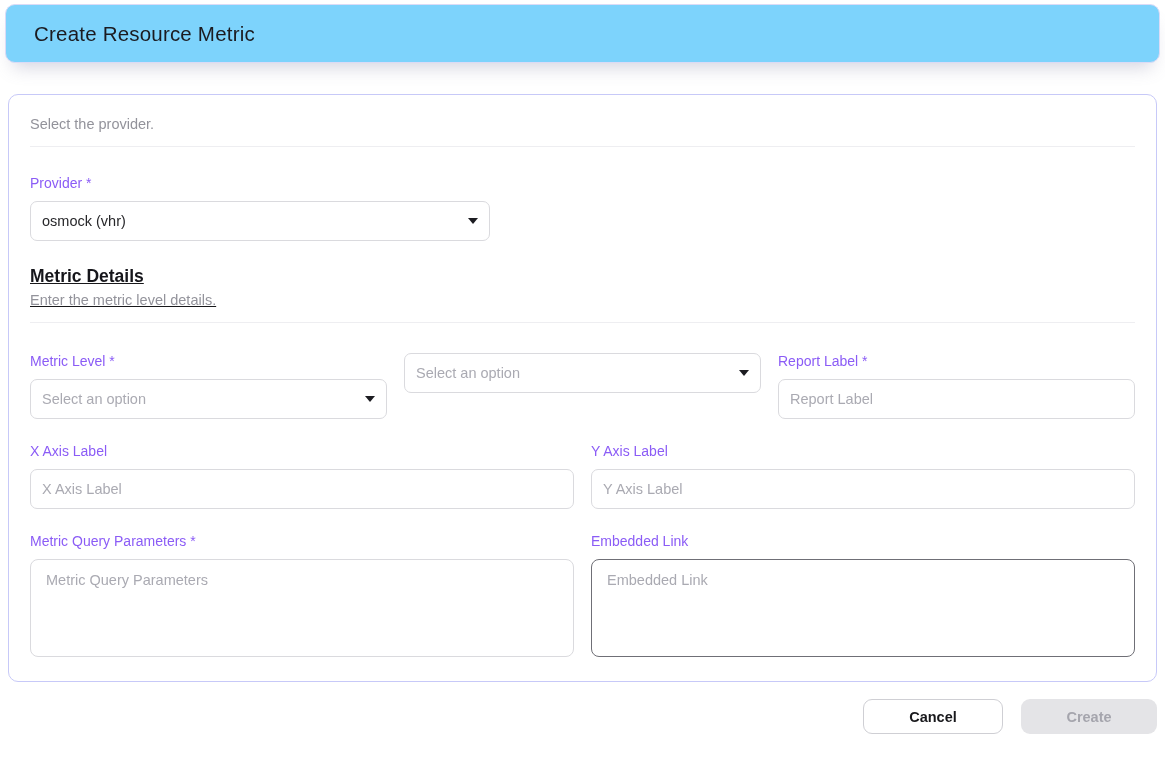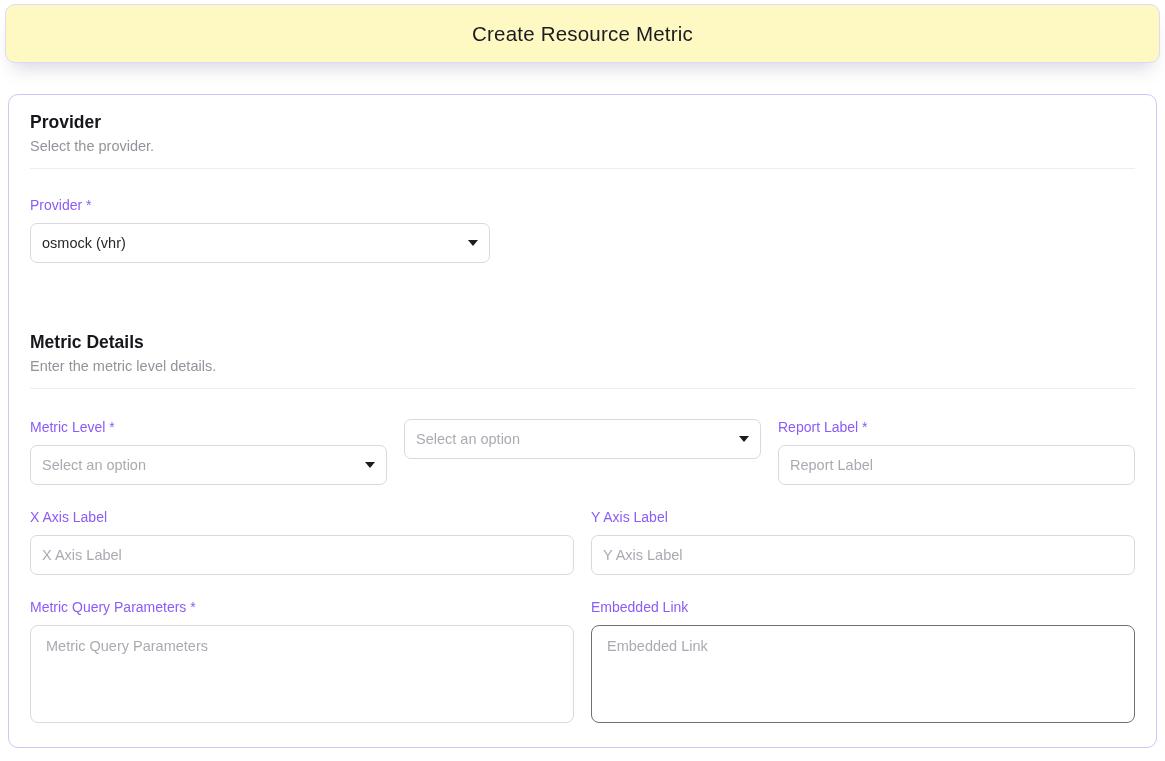--- a/index.html
+++ b/index.html
@@ -7,28 +7,27 @@
   body {
     background: #ffffff;
     font-family: "Liberation Sans", sans-serif;
     color: #18181b;
   }
 
   
   .header-bar {
     margin: 4px 5px 0;
     height: 59px;
-    background: #fef9c3;
+    background: #7dd3fc;
     border: 1px solid #dbdbf6;
     border-radius: 10px;
     display: flex;
     align-items: center;
     padding: 0 28px;
     box-shadow: 0 12px 18px -8px rgba(110,110,150,0.30);
-    justify-content: center;
   }
   .header-title {
     font-size: 20.5px;
     font-weight: 500;
     color: #1b1b20;
     letter-spacing: 0.2px;
   }
 
   
   .card {
@@ -47,21 +46,21 @@
     font-weight: 700;
     color: #16161b;
     line-height: 22px;
   }
   .section-subtitle {
     margin-top: 4px;
     font-size: 14.5px;
     color: #93939b;
     line-height: 18px;
   }
-  .metric-head { margin-top: 68px; }
+  .metric-head { margin-top: 24px; text-decoration: underline; }
 
   
   .field-label {
     display: block;
     font-size: 14px;
     color: #8b5cf6;
     margin-bottom: 9px;
     line-height: 17px;
   }
   .control {
@@ -156,21 +155,20 @@
 </head>
 <body>
 
 <div class="header-bar">
   <div class="header-title">Create Resource Metric</div>
 </div>
 
 <div class="card">
 
   <div class="section-head">
-    <div class="section-heading">Provider</div>
     <div class="section-subtitle">Select the provider.</div>
   </div>
 
   <div class="provider-field-wrap">
     <span class="field-label">Provider *</span>
     <div class="control select-box" role="combobox" aria-expanded="false">
       <span class="select-value">osmock (vhr)</span>
       <span class="caret"></span>
     </div>
   </div>

